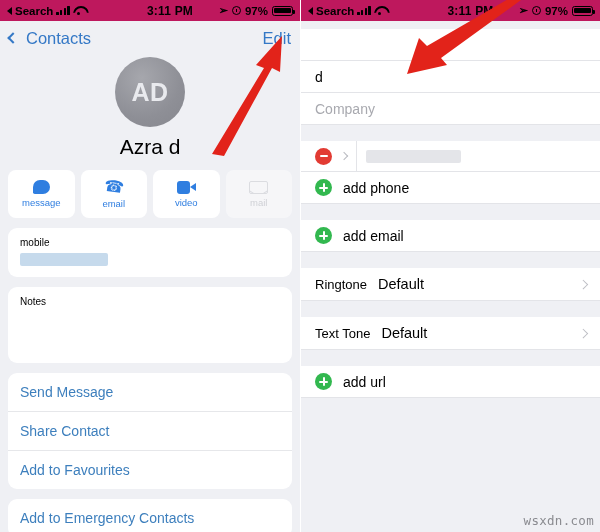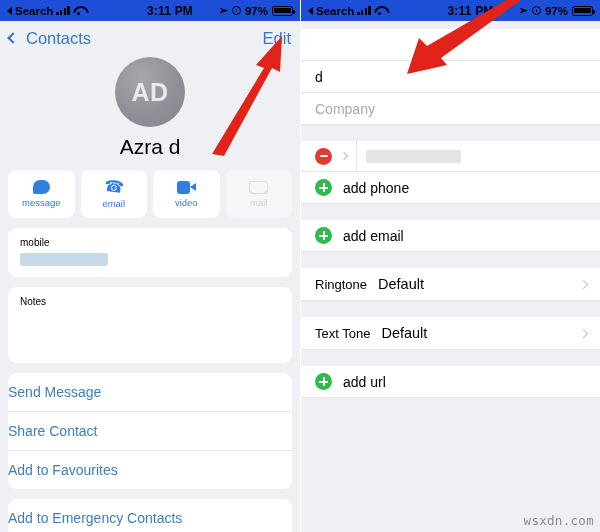--- a/index.html
+++ b/index.html
@@ -10,21 +10,21 @@
     overflow:hidden;
   }
   .screens { display:flex; width:600px; height:532px; }
   .phone { width:300px; height:532px; position:relative; background:#eff0f4; overflow:hidden; }
   .phone.right { border-left:1px solid #ffffff; }
 
   
   .statusbar {
     height:21px; display:flex; align-items:center;
     padding:0 7px; font-size:11.5px; font-weight:bold; color:#000;
-    background:#1d4ed8; position:relative;
+    background:#be185d; position:relative;
   }
   .sb-left { display:flex; align-items:center; gap:3px; }
   .sb-center { position:absolute; left:0; right:0; text-align:center; font-size:12px; font-weight:bold; letter-spacing:.2px;margin-left:40px; }
   .sb-right { margin-left:auto; display:flex; align-items:center; gap:4px; position:relative; z-index:2; }
   .back-tri { width:0;height:0;border-top:4px solid transparent;border-bottom:4px solid transparent;border-right:5px solid #000; display:inline-block; }
   .bars { display:inline-flex; align-items:flex-end; gap:1.3px; height:9px; }
   .bars i { width:2.4px; background:#000; display:block; border-radius:.5px; }
   .bars i:nth-child(1){height:3.5px}
   .bars i:nth-child(2){height:5.5px}
   .bars i:nth-child(3){height:7.5px}
@@ -88,21 +88,21 @@
   .icon-video::after{content:"";position:absolute;right:0;top:2.5px;width:0;height:0;border-top:4px solid transparent;border-bottom:4px solid transparent;border-right:6px solid #2f7ee0;}
   .icon-mail { width:19px;height:13px;border:1.6px solid #c3c4ca;border-radius:2px;position:relative;overflow:hidden; }
   .icon-mail::after{content:"";position:absolute;left:-1px;top:-5px;width:19px;height:13px;border-bottom:1.6px solid #c3c4ca;transform:rotate(33deg);transform-origin:left bottom;}
   .icon-mail::before{content:"";position:absolute;right:-1px;top:-5px;width:19px;height:13px;border-bottom:1.6px solid #c3c4ca;transform:rotate(-33deg);transform-origin:right bottom;}
 
   .card { background:#fff; border-radius:9px; margin:10px 8px 0; overflow:hidden; }
   .field-label { font-size:10px; color:#000; padding:9px 12px 0; }
   .redact { height:13px; background:#c6daec; border-radius:2px; margin:5px 12px 11px; width:88px; }
   .notes-card { height:76px; }
   .link-row {
-    padding:11px 0; font-size:14px; color:#3d7fbd; cursor:pointer;
+    padding:11px 12px; font-size:14px; color:#3d7fbd; cursor:pointer;
     border-bottom:1px solid #e6e7ea;
   }
   .link-row:last-child { border-bottom:none; }
 
   
   .edit-body { background:#eff0f4; }
   .edit-group { background:#fff; }
   .gap { height:16px; background:#eff0f4; }
   .gap.tiny { height:8px; }
   .erow {

